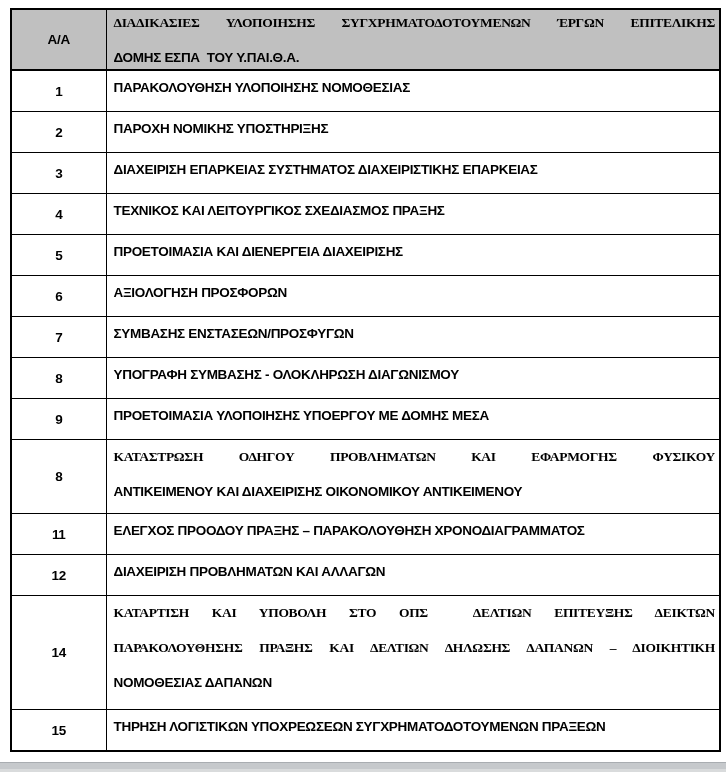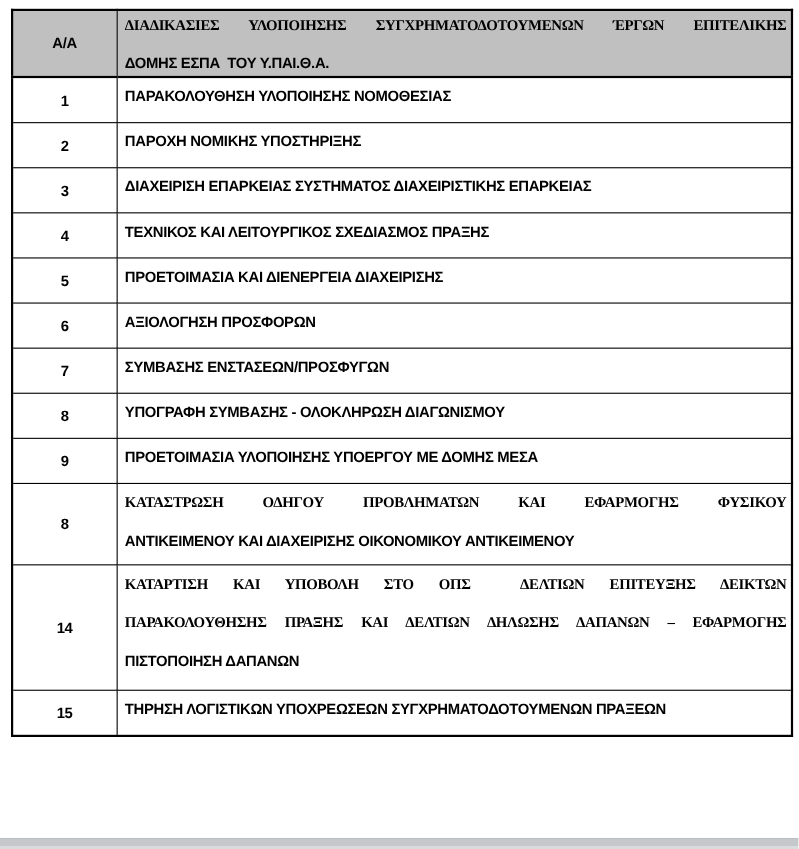--- a/index.html
+++ b/index.html
@@ -159,25 +159,37 @@
           </td>
         </tr>
         <tr>
           <td class="num-cell h2">8</td>
           <td class="desc-cell h2">
             <div class="line just">ΚΑΤΑΣΤΡΩΣΗ ΟΔΗΓΟΥ ΠΡΟΒΛΗΜΑΤΩΝ ΚΑΙ ΕΦΑΡΜΟΓΗΣ ΦΥΣΙΚΟΥ</div>
             <div class="line">ΑΝΤΙΚΕΙΜΕΝΟΥ ΚΑΙ ΔΙΑΧΕΙΡΙΣΗΣ ΟΙΚΟΝΟΜΙΚΟΥ ΑΝΤΙΚΕΙΜΕΝΟΥ</div>
           </td>
         </tr>
         <tr>
+          <td class="num-cell h1">11</td>
+          <td class="desc-cell h1">
+            <div class="line">ΕΛΕΓΧΟΣ ΠΡΟΟΔΟΥ ΠΡΑΞΗΣ – ΠΑΡΑΚΟΛΟΥΘΗΣΗ ΧΡΟΝΟΔΙΑΓΡΑΜΜΑΤΟΣ</div>
+          </td>
+        </tr>
+        <tr>
+          <td class="num-cell h1">12</td>
+          <td class="desc-cell h1">
+            <div class="line">ΔΙΑΧΕΙΡΙΣΗ ΠΡΟΒΛΗΜΑΤΩΝ ΚΑΙ ΑΛΛΑΓΩΝ</div>
+          </td>
+        </tr>
+        <tr>
           <td class="num-cell h3">14</td>
           <td class="desc-cell h3">
             <div class="line just">ΚΑΤΑΡΤΙΣΗ ΚΑΙ ΥΠΟΒΟΛΗ ΣΤΟ ΟΠΣ&nbsp; ΔΕΛΤΙΩΝ ΕΠΙΤΕΥΞΗΣ ΔΕΙΚΤΩΝ</div>
-            <div class="line just">ΠΑΡΑΚΟΛΟΥΘΗΣΗΣ ΠΡΑΞΗΣ ΚΑΙ ΔΕΛΤΙΩΝ ΔΗΛΩΣΗΣ ΔΑΠΑΝΩΝ – ΕΦΑΡΜΟΓΗΣ</div>
-            <div class="line">ΠΙΣΤΟΠΟΙΗΣΗ ΔΑΠΑΝΩΝ</div>
+            <div class="line just">ΠΑΡΑΚΟΛΟΥΘΗΣΗΣ ΠΡΑΞΗΣ ΚΑΙ ΔΕΛΤΙΩΝ ΔΗΛΩΣΗΣ ΔΑΠΑΝΩΝ – ΔΙΟΙΚΗΤΙΚΗ</div>
+            <div class="line">ΝΟΜΟΘΕΣΙΑΣ ΔΑΠΑΝΩΝ</div>
           </td>
         </tr>
         <tr>
           <td class="num-cell h1">15</td>
           <td class="desc-cell h1">
             <div class="line">ΤΗΡΗΣΗ ΛΟΓΙΣΤΙΚΩΝ ΥΠΟΧΡΕΩΣΕΩΝ ΣΥΓΧΡΗΜΑΤΟΔΟΤΟΥΜΕΝΩΝ ΠΡΑΞΕΩΝ</div>
           </td>
         </tr>
       </tbody>
   </table>

